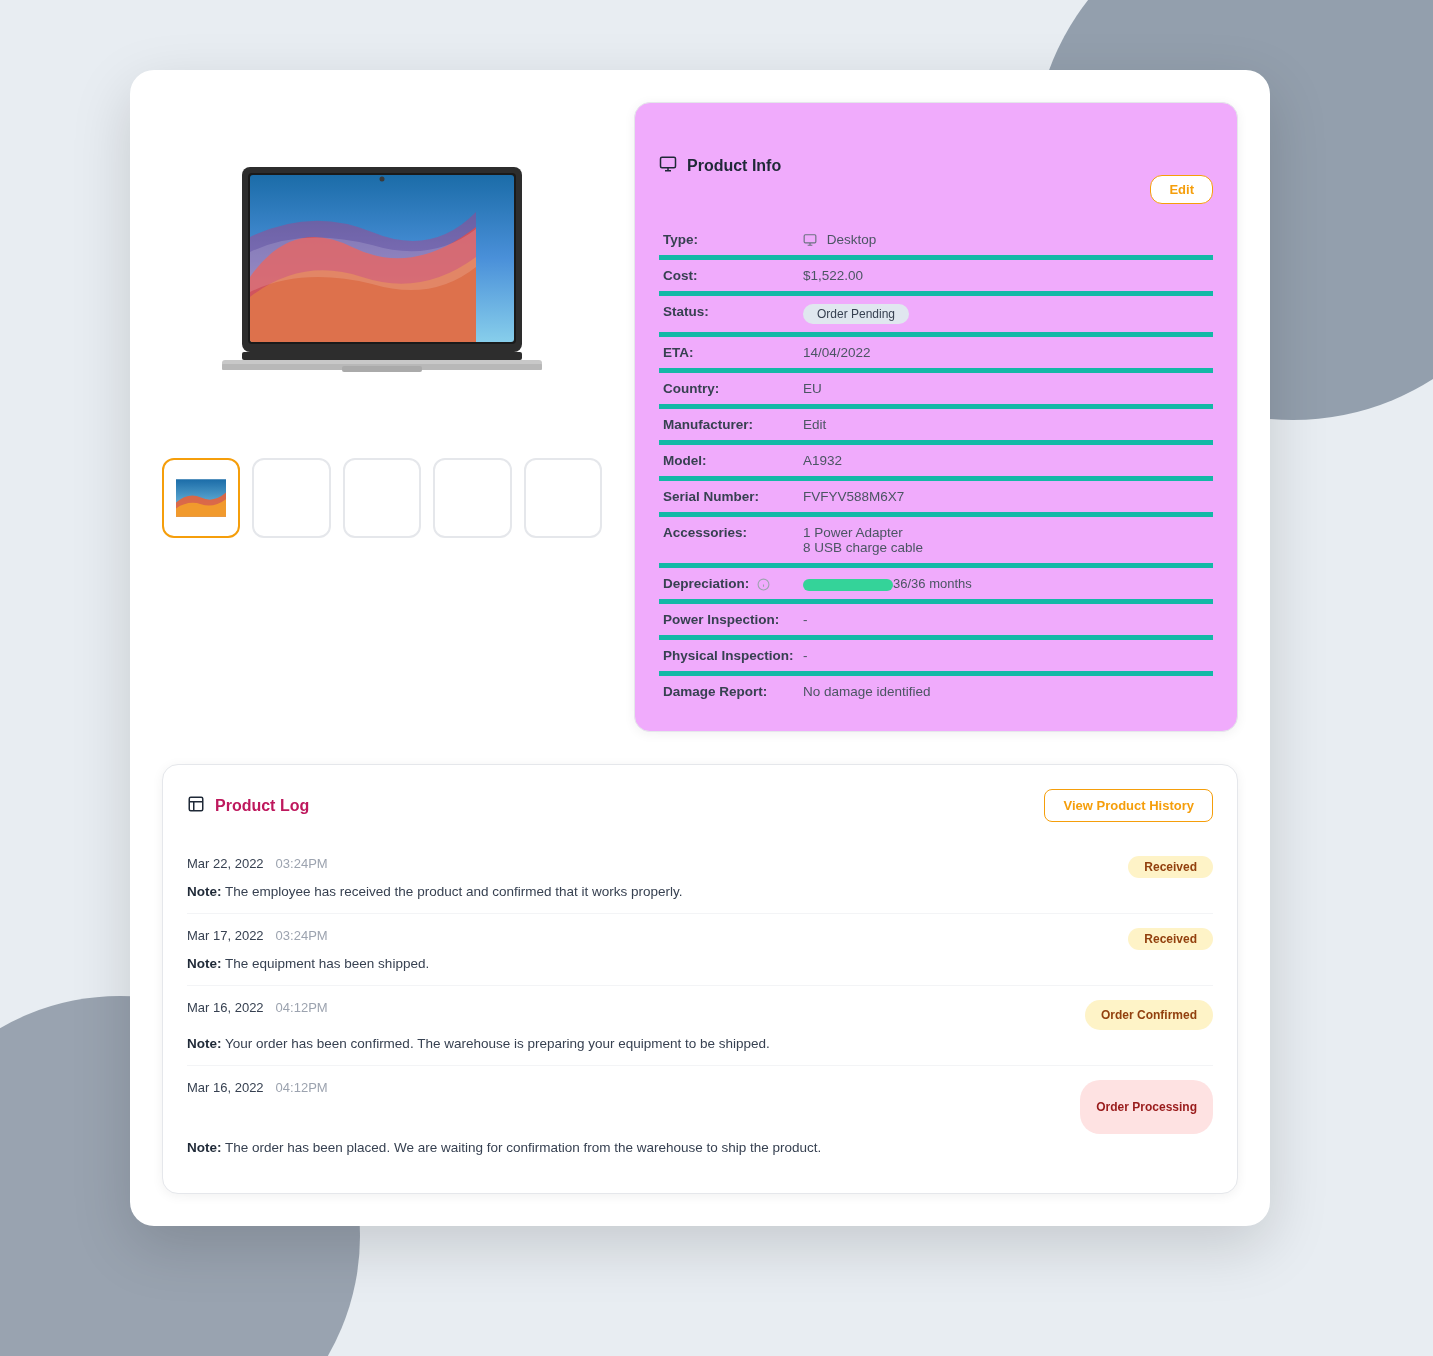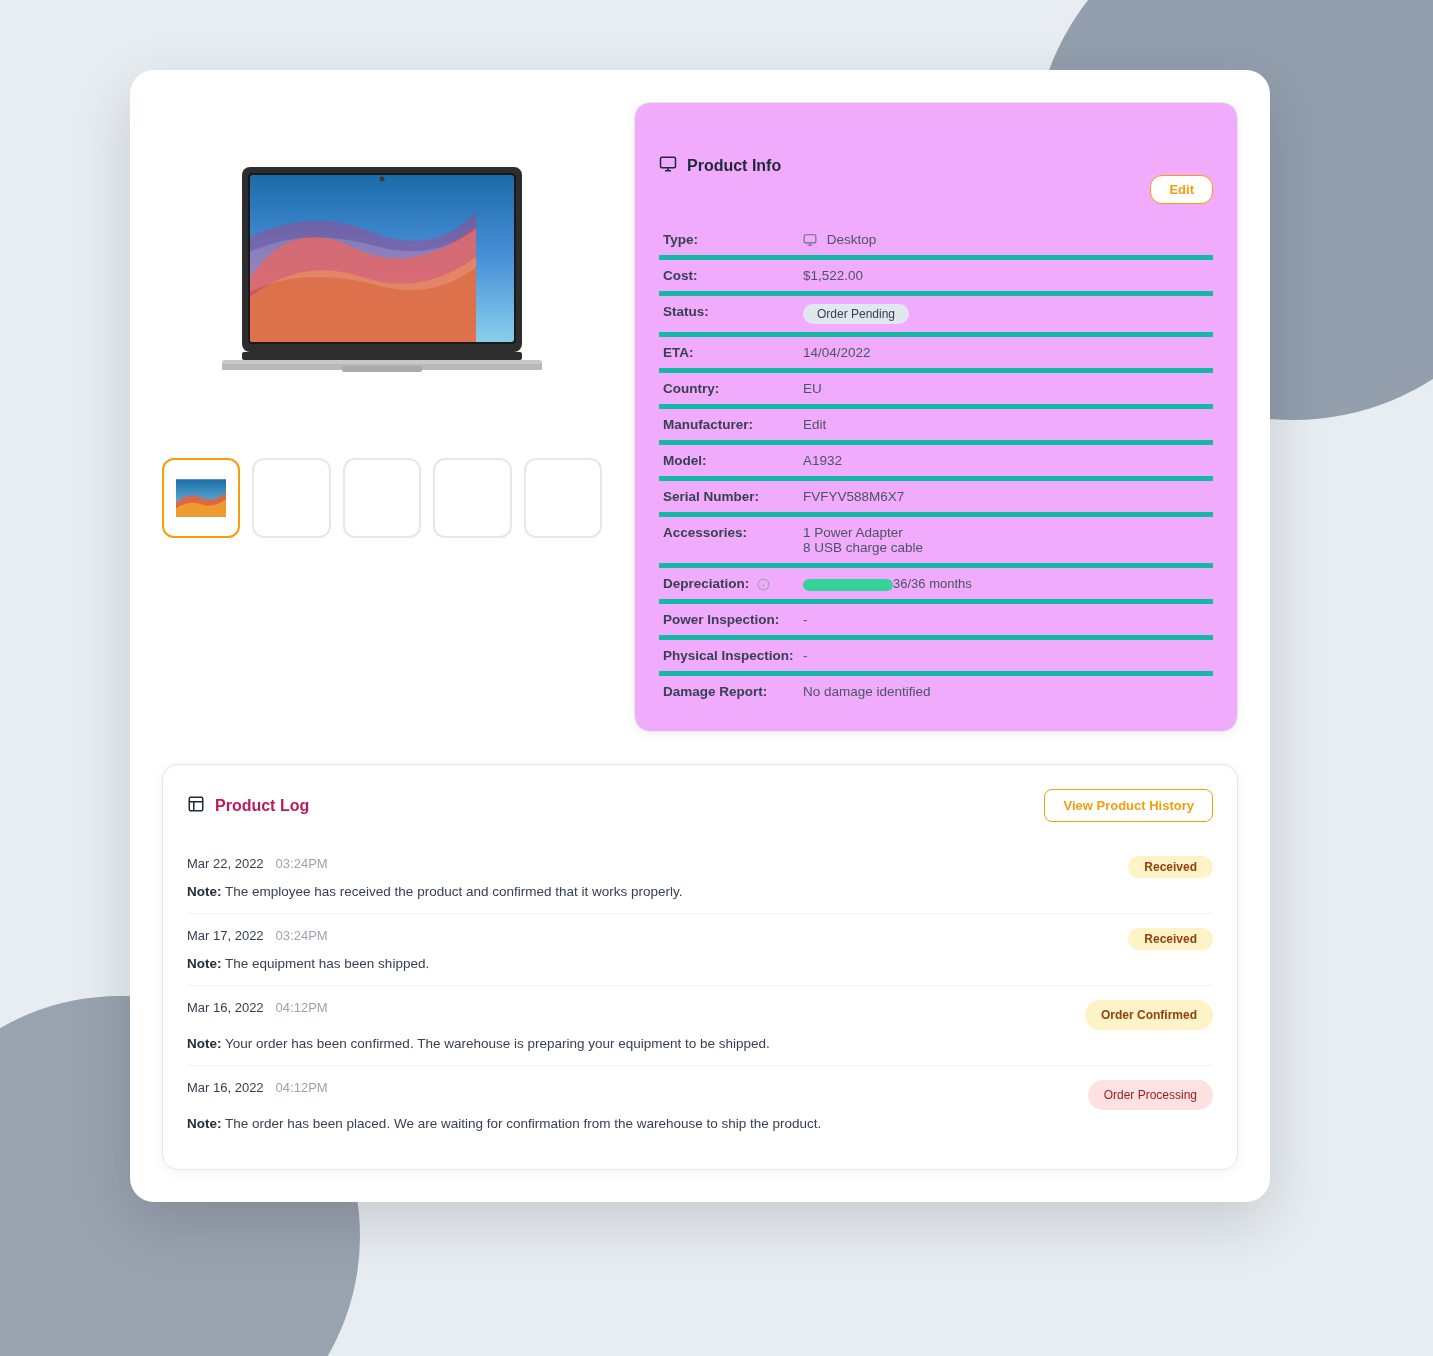--- a/index.html
+++ b/index.html
@@ -264,24 +264,24 @@
       color: #92400e;
       padding: 8px 16px;
       border-radius: 20px;
       font-size: 12px;
       font-weight: 600;
     }
     .badge-order-processing {
       display: inline-block;
       background: #fee2e2;
       color: #991b1b;
-      padding: 8px 16px;
+      padding: 20px 16px;
       border-radius: 20px;
       font-size: 12px;
-      font-weight: 400;
+      font-weight: 700;
     }
   </style>
 </head>
 <body>
 
 <div class="blob-top-right"></div>
 <div class="blob-bottom-left"></div>
 
 <div class="main-card">
 

